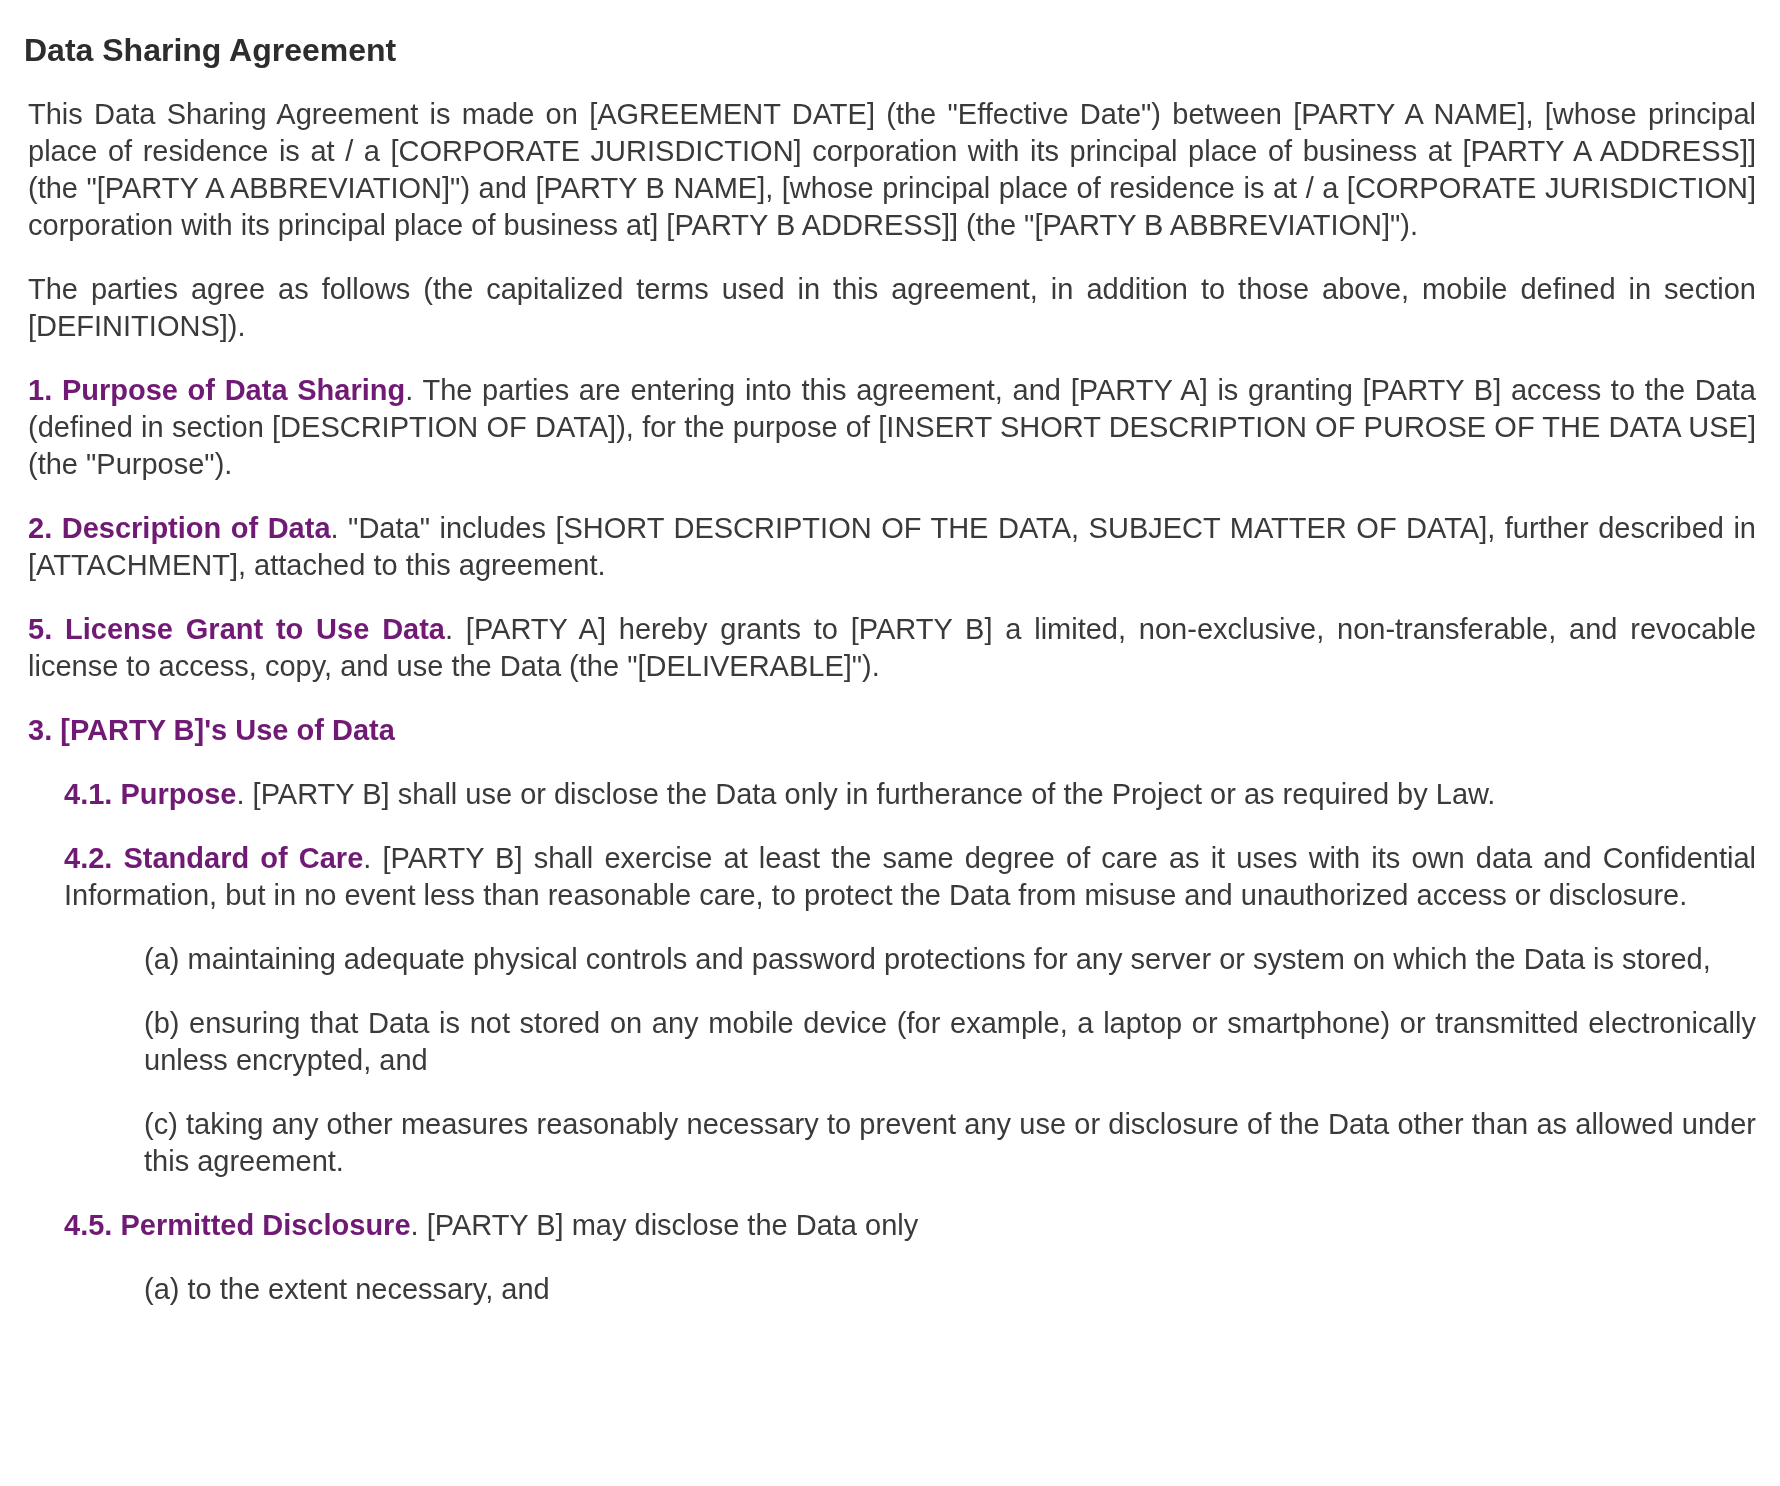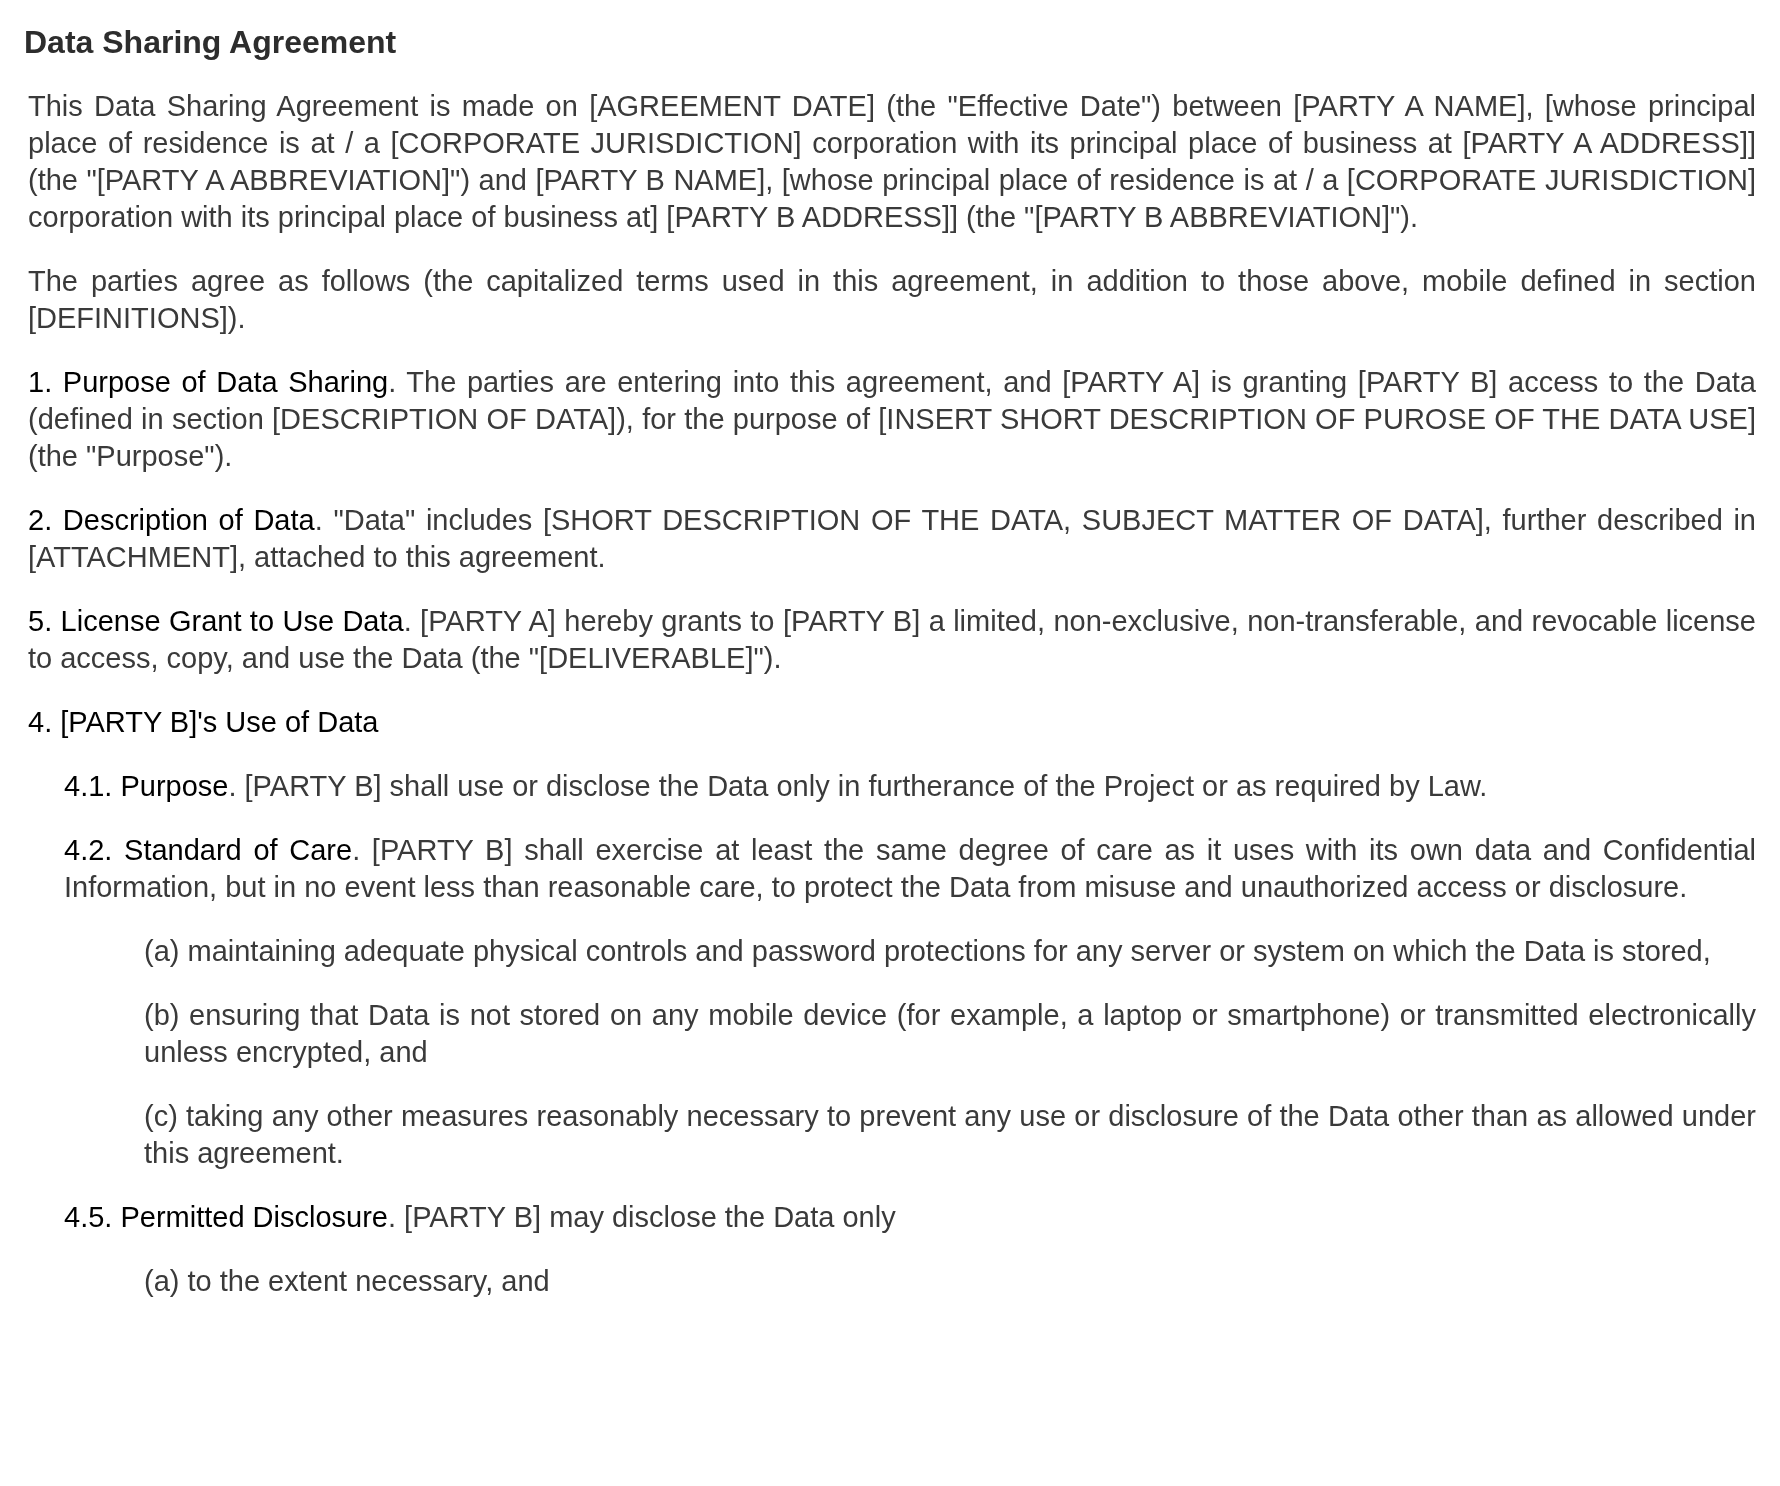--- a/index.html
+++ b/index.html
@@ -17,54 +17,54 @@
     box-sizing: border-box;
     width: 1780px;
     min-height: 1486px;
     padding: 12px 24px 30px 24px;
   }
   .doc-title {
     font-size: 32px;
     line-height: 44px;
     font-weight: bold;
     color: #2d2d2d;
-    margin: 8px 0 24px 0;
+    margin: 16px 0 24px 0;
     text-align: left;
   }
   p.para {
     margin: 0 0 27px 0;
     text-align: justify;
   }
   p.para:last-child { margin-bottom: 0; }
   p.indent-0 { margin-left: 4px; }
   p.indent-1 { margin-left: 40px; }
   p.indent-2 { margin-left: 120px; }
   .run-in-heading {
-    font-weight: normal;
-    color: #000000;
+    font-weight: bold;
+    color: #701a75;
   }
 </style>
 </head>
 <body>
 
 <div class="doc">
 
   <h1 class="doc-title">Data Sharing Agreement</h1>
 
   <p class="para indent-0">This Data Sharing Agreement is made on [AGREEMENT DATE] (the "Effective Date") between [PARTY A NAME], [whose principal place of residence is at / a [CORPORATE JURISDICTION] corporation with its principal place of business at [PARTY A ADDRESS]] (the "[PARTY A ABBREVIATION]") and [PARTY B NAME], [whose principal place of residence is at / a [CORPORATE JURISDICTION] corporation with its principal place of business at] [PARTY B ADDRESS]] (the "[PARTY B ABBREVIATION]").</p>
 
   <p class="para indent-0">The parties agree as follows (the capitalized terms used in this agreement, in addition to those above, mobile defined in section [DEFINITIONS]).</p>
 
   <p class="para indent-0"><span class="run-in-heading">1. Purpose of Data Sharing</span><span>. The parties are entering into this agreement, and [PARTY A] is granting [PARTY B] access to the Data (defined in section [DESCRIPTION OF DATA]), for the purpose of [INSERT SHORT DESCRIPTION OF PUROSE OF THE DATA USE] (the "Purpose").</span></p>
 
   <p class="para indent-0"><span class="run-in-heading">2. Description of Data</span><span>. "Data" includes [SHORT DESCRIPTION OF THE DATA, SUBJECT MATTER OF DATA], further described in [ATTACHMENT], attached to this agreement.</span></p>
 
   <p class="para indent-0"><span class="run-in-heading">5. License Grant to Use Data</span><span>. [PARTY A] hereby grants to [PARTY B] a limited, non-exclusive, non-transferable, and revocable license to access, copy, and use the Data (the "[DELIVERABLE]").</span></p>
 
-  <p class="para indent-0"><span class="run-in-heading">4. [PARTY B]'s Use of Data</span></p>
+  <p class="para indent-0"><span class="run-in-heading">3. [PARTY B]'s Use of Data</span></p>
 
   <p class="para indent-1"><span class="run-in-heading">4.1. Purpose</span><span>. [PARTY B] shall use or disclose the Data only in furtherance of the Project or as required by Law.</span></p>
 
   <p class="para indent-1"><span class="run-in-heading">4.2. Standard of Care</span><span>. [PARTY B] shall exercise at least the same degree of care as it uses with its own data and Confidential Information, but in no event less than reasonable care, to protect the Data from misuse and unauthorized access or disclosure.</span></p>
 
 
   <p class="para indent-2">(a) maintaining adequate physical controls and password protections for any server or system on which the Data is stored,</p>
 
   <p class="para indent-2">(b) ensuring that Data is not stored on any mobile device (for example, a laptop or smartphone) or transmitted electronically unless encrypted, and</p>
 

